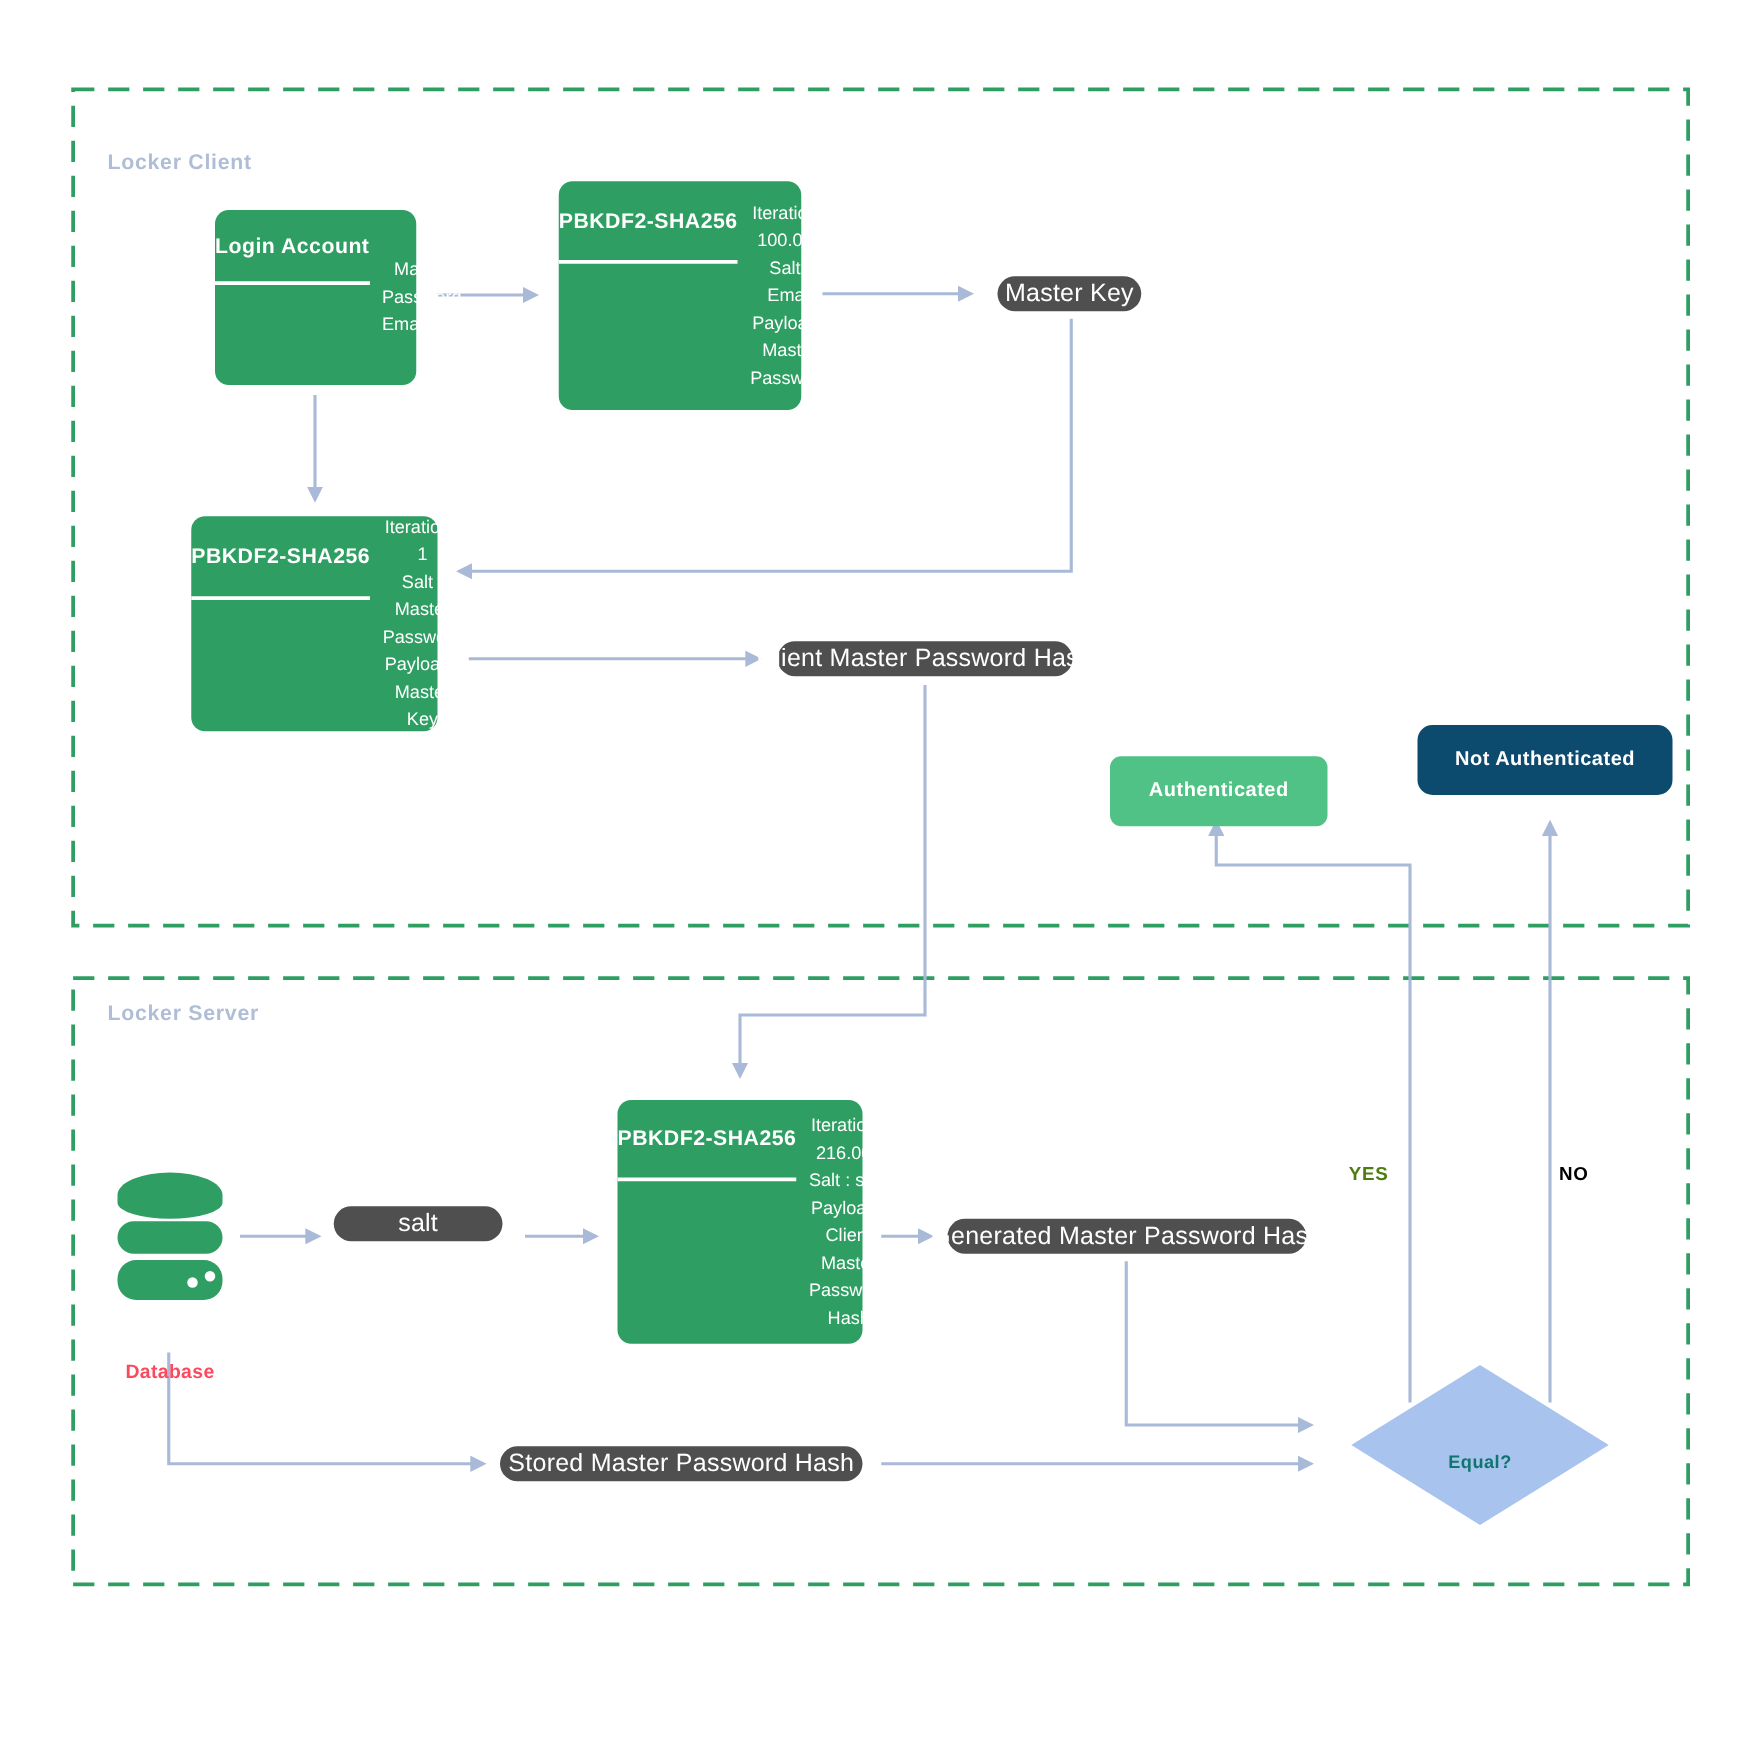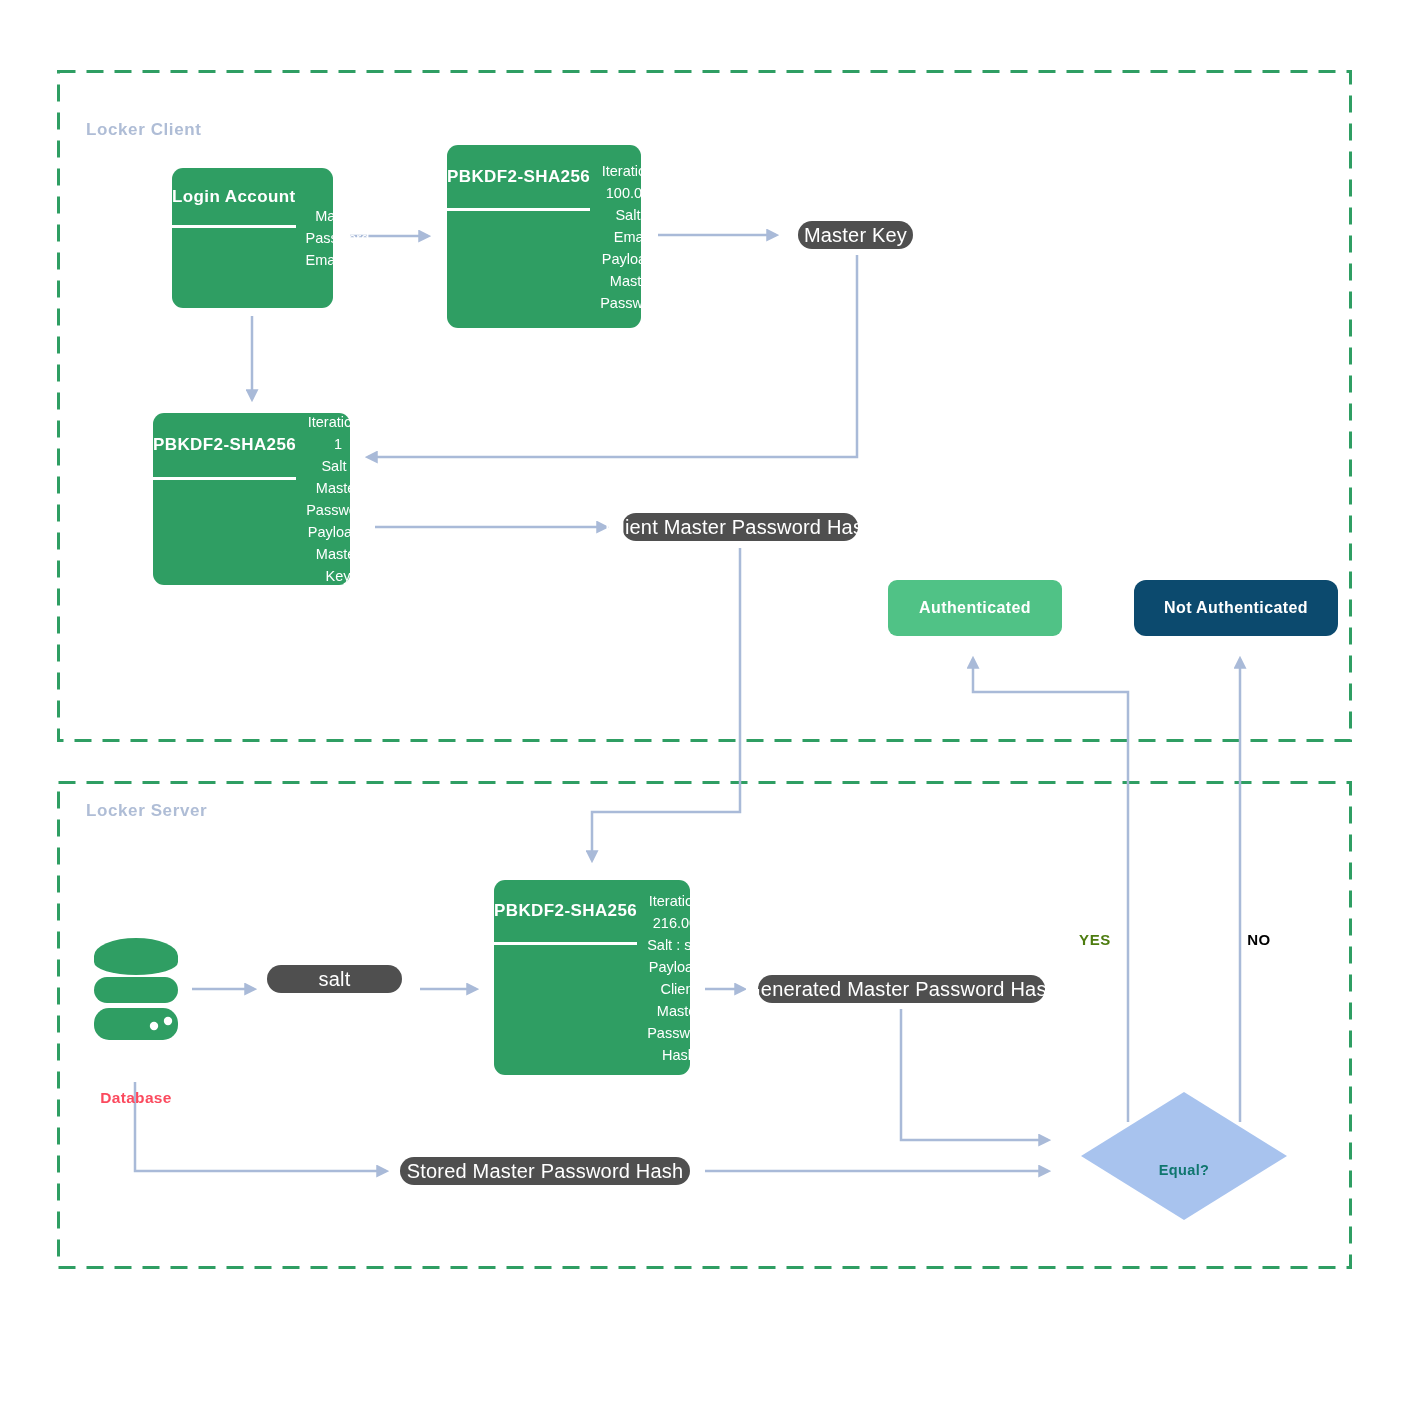--- a/index.html
+++ b/index.html
@@ -45,21 +45,21 @@
     display:flex;align-items:center;justify-content:center;
     font-size:20px;letter-spacing:.2px;
     white-space:nowrap;
   }
   .outcome{
     position:absolute;
     border-radius:9px;
     color:#ffffff;font-weight:700;font-size:16px;letter-spacing:.4px;
     display:flex;align-items:center;justify-content:center;
   }
-  .outcome.ok{background:#50C286;}
+  .outcome.ok{background:#50C286;margin-top:25px;}
   .outcome.fail{background:#0c4a6e;border-radius:12px;}
   .yn{
     position:absolute;
     font-weight:700;font-size:15px;letter-spacing:.6px;
     text-align:center;width:52px;
   }
   .yn.yes{color:#4d7c0f;}
   .yn.no{color:#000000;}
   .db-label{
     position:absolute;

